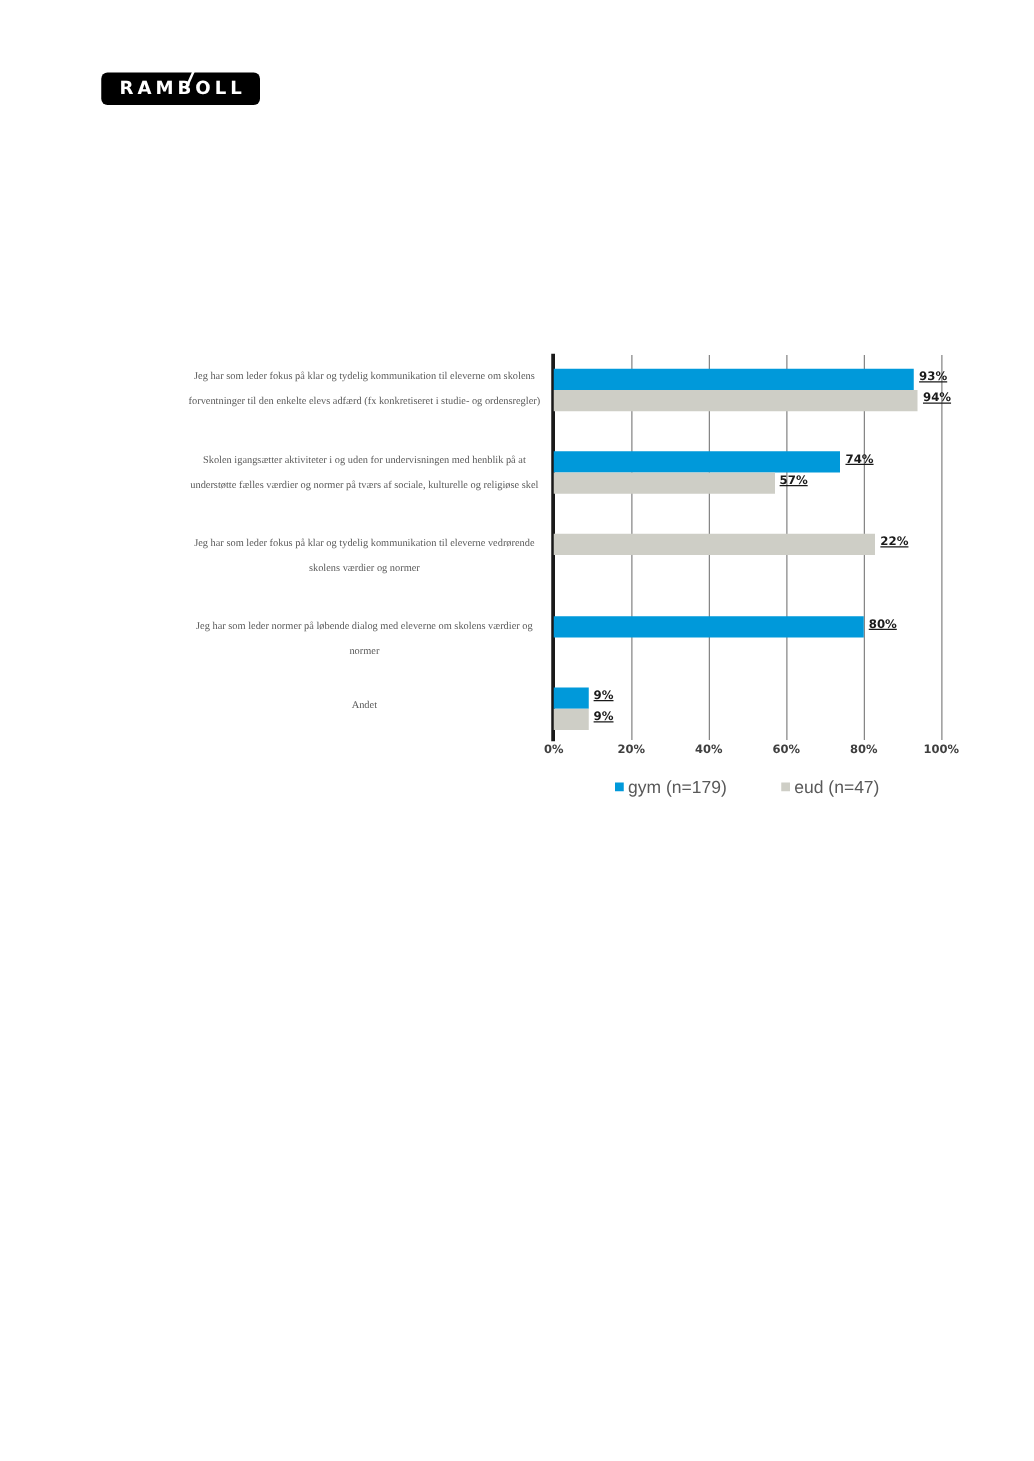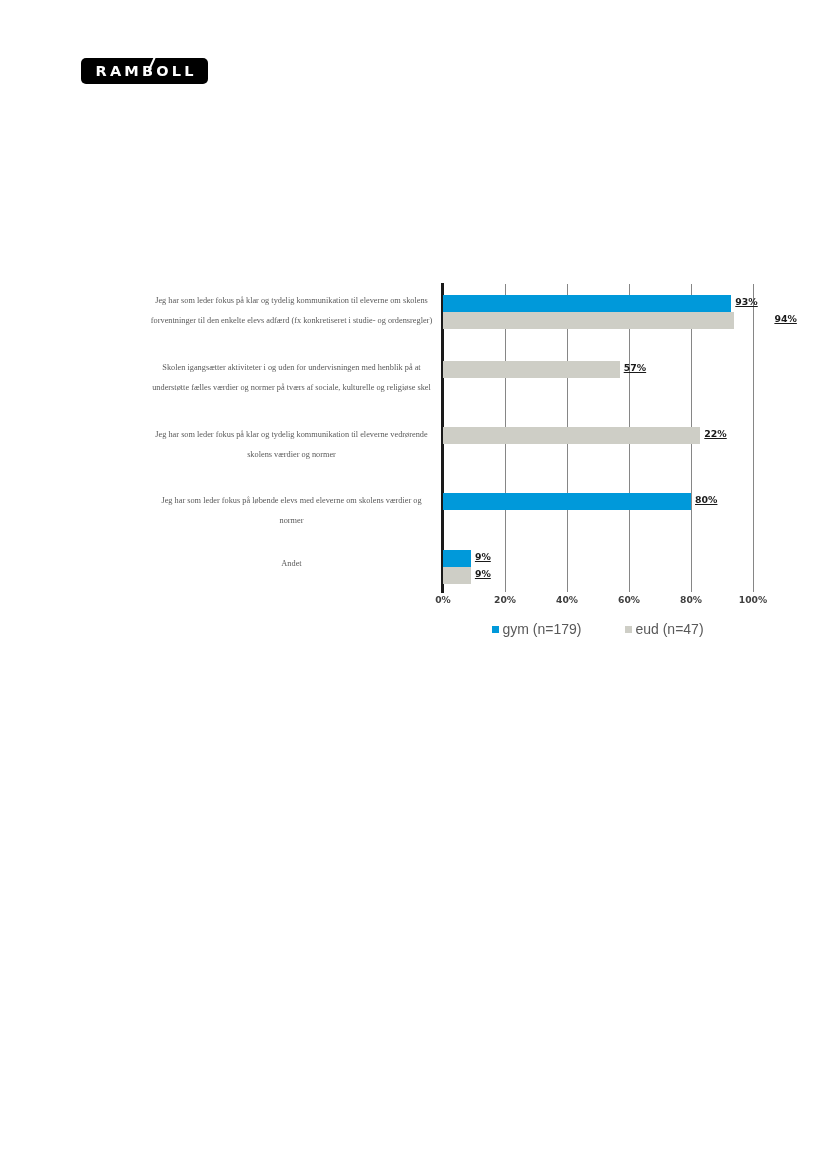--- a/index.html
+++ b/index.html
@@ -194,44 +194,48 @@
   <div id="rows">
       <div class="cat-row" style="top: 12px;">
         <div class="cat-label" style="top: -4px;">Jeg har som leder fokus på klar og tydelig kommunikation til eleverne om skolens forventninger til den enkelte elevs adfærd (fx konkretiseret i studie- og ordensregler)</div>
         <div class="bars">
           <div class="bar gym">
             <div class="fill" style="width: 288.3px;"></div>
             <div class="val" style="left: 292.3px;">93%</div>
           </div>
           <div class="bar eud">
             <div class="fill" style="width: 291.4px;"></div>
-            <div class="val" style="left: 295.4px; margin-left: 36px;">94%</div>
+            <div class="val" style="left: 295.4px;">94%</div>
           </div>
         </div>
       </div>
       <div class="cat-row" style="top: 78px;">
         <div class="cat-label" style="top: -3px;">Skolen igangsætter aktiviteter i og uden for undervisningen med henblik på at understøtte fælles værdier og normer på tværs af sociale, kulturelle og religiøse skel</div>
         <div class="bars">
+          <div class="bar gym">
+            <div class="fill" style="width: 229.4px;"></div>
+            <div class="val" style="left: 233.4px;">74%</div>
+          </div>
           <div class="bar eud">
             <div class="fill" style="width: 176.7px;"></div>
             <div class="val" style="left: 180.7px;">57%</div>
           </div>
         </div>
       </div>
       <div class="cat-row" style="top: 144px;">
         <div class="cat-label" style="top: -2px;">Jeg har som leder fokus på klar og tydelig kommunikation til eleverne vedrørende skolens værdier og normer</div>
         <div class="bars">
           <div class="bar eud">
             <div class="fill" style="width: 257.3px;"></div>
             <div class="val" style="left: 261.3px;">22%</div>
           </div>
         </div>
       </div>
       <div class="cat-row" style="top: 210px;">
-        <div class="cat-label" style="top: -2px;">Jeg har som leder fokus på løbende elevs med eleverne om skolens værdier og normer</div>
+        <div class="cat-label" style="top: -2px;">Jeg har som leder normer på løbende dialog med eleverne om skolens værdier og normer</div>
         <div class="bars">
           <div class="bar gym">
             <div class="fill" style="width: 248px;"></div>
             <div class="val" style="left: 252px;">80%</div>
           </div>
         </div>
       </div>
       <div class="cat-row" style="top: 267px;">
         <div class="cat-label" style="top: 4px;">Andet</div>
         <div class="bars">

